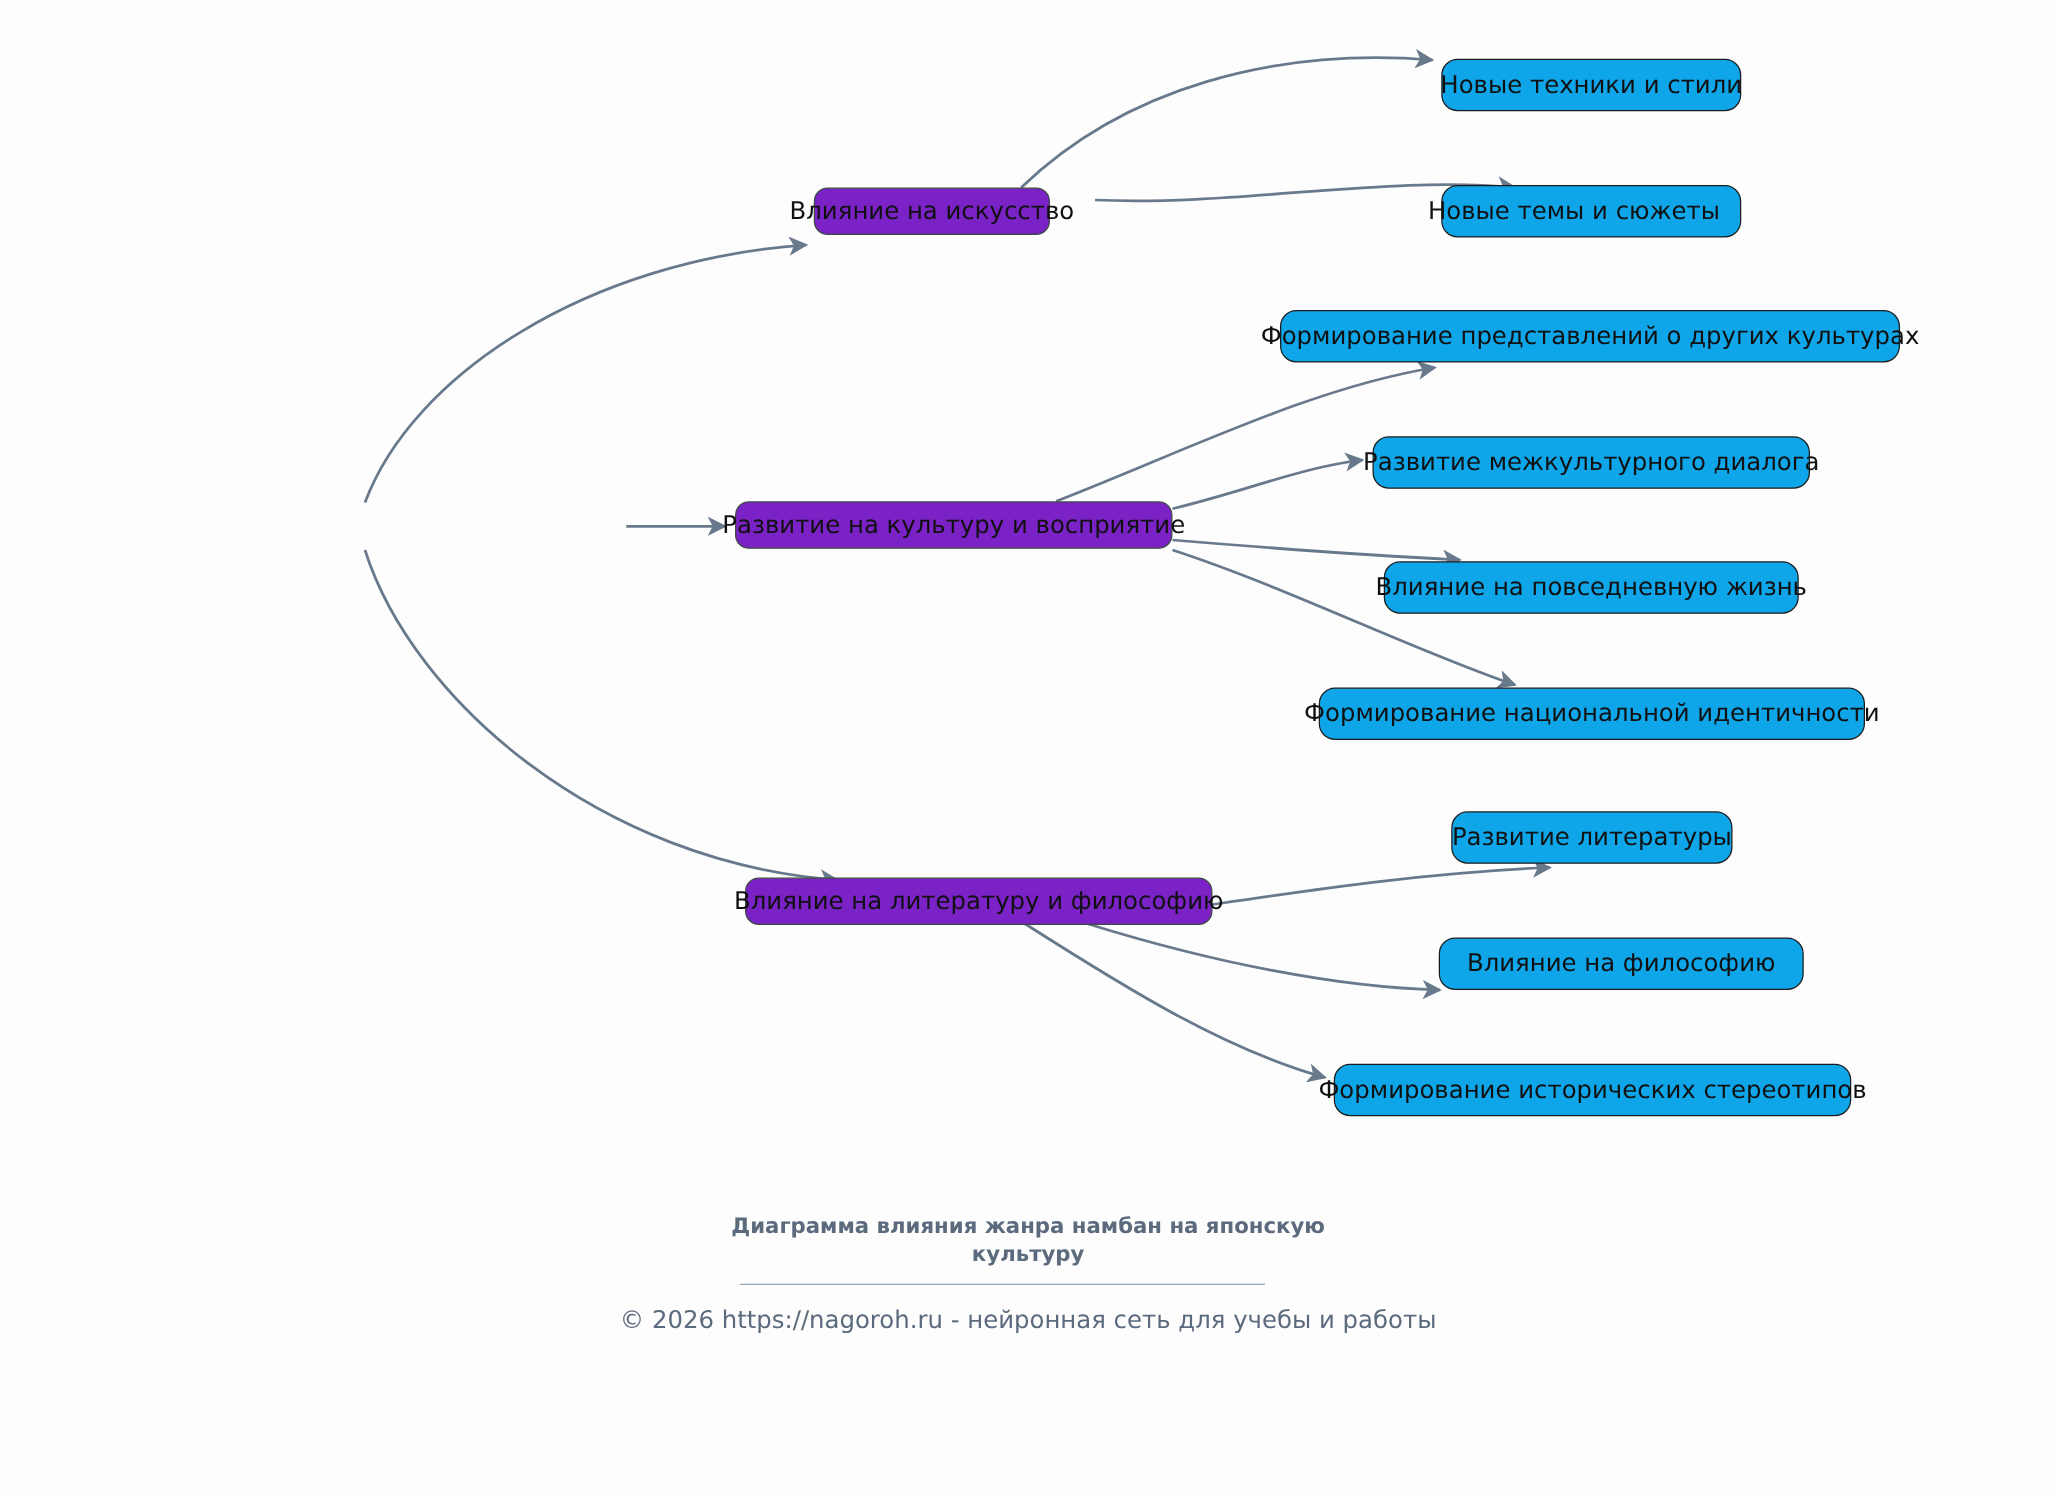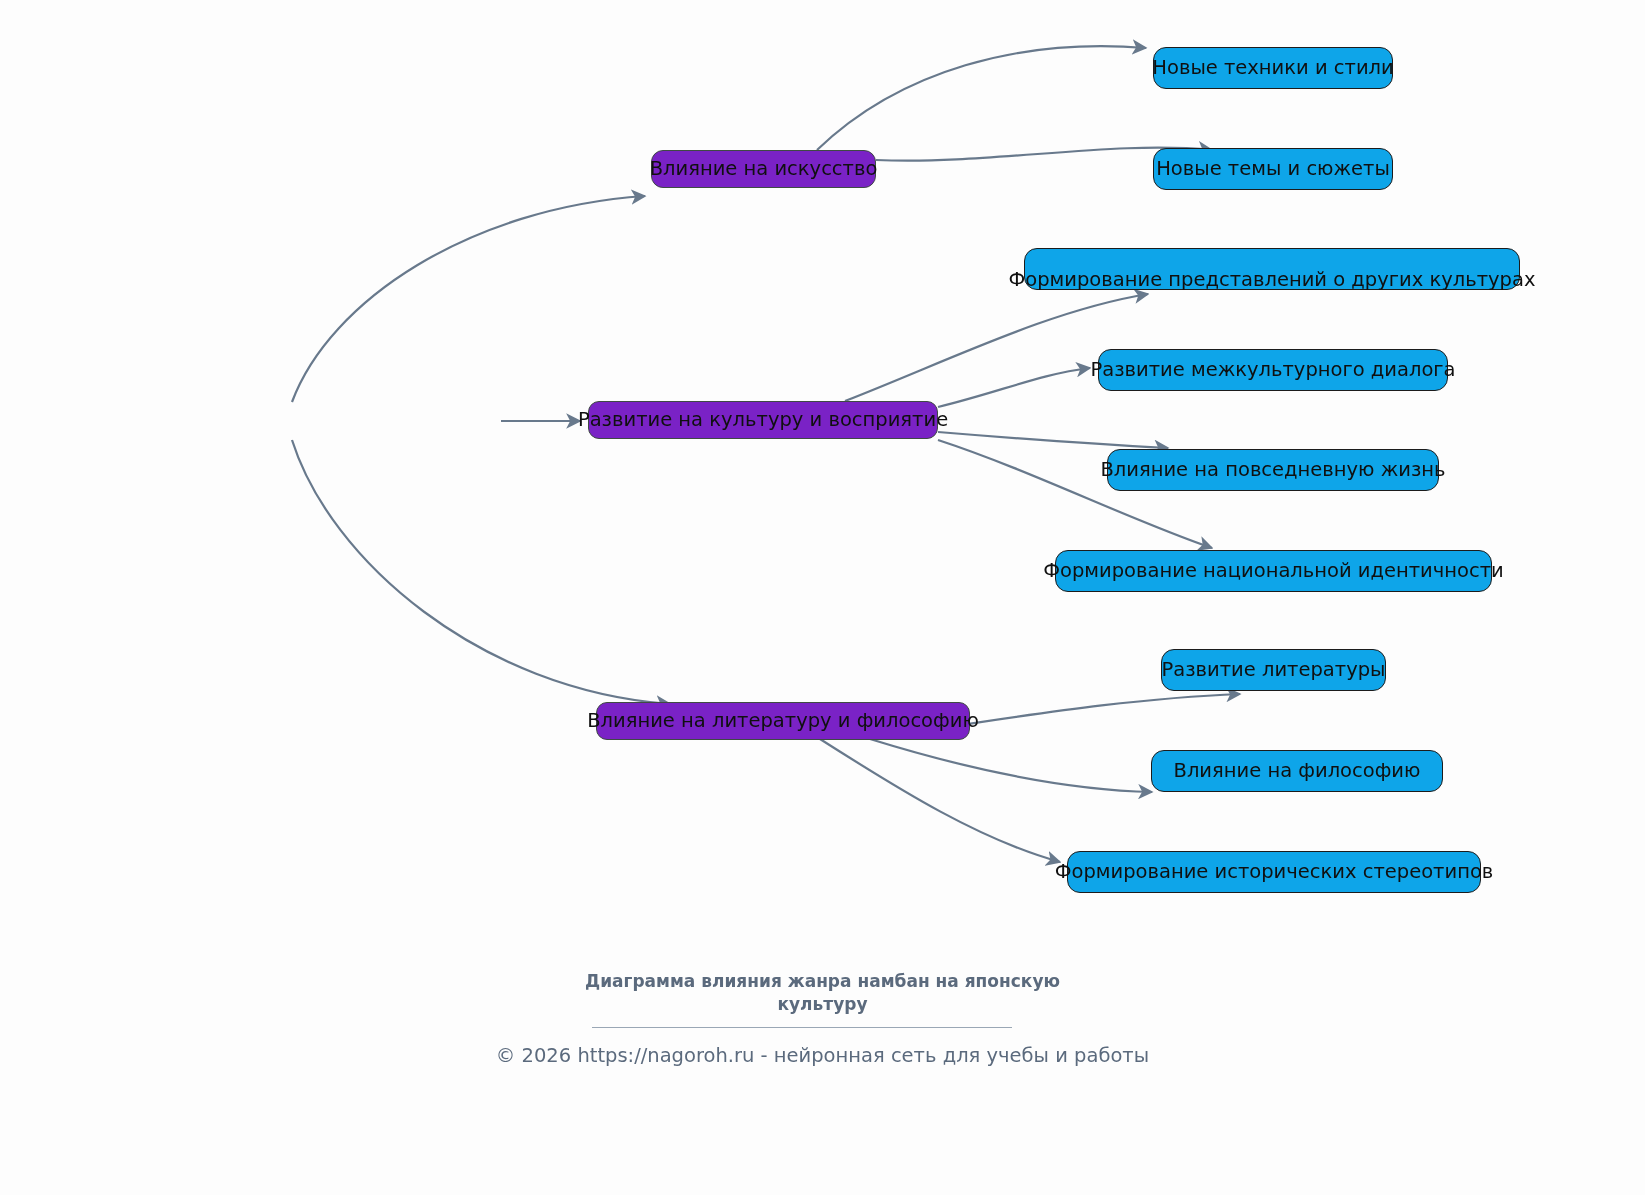--- a/index.html
+++ b/index.html
@@ -116,37 +116,37 @@
       <path d="M 938 432 C 1010 438 1090 444 1168 448"></path>
       <path d="M 938 440 C 1030 470 1130 520 1212 548"></path>
 
       <path d="M 852 739 C 950 730 1090 700 1240 694"></path>
       <path d="M 870 739 C 970 770 1070 790 1152 792"></path>
       <path d="M 820 739 C 900 790 980 840 1060 862"></path>
     </g>
   </svg>
 
 
-  <div class="node node-branch" style="left:651px; top:150px; width:225px;border-radius:12px;">
+  <div class="node node-branch" style="left:651px; top:150px; width:189px;">
     <span>Влияние на искусство</span>
   </div>
 
   <div class="node node-leaf" style="left:1153px; top:47px; width:240px;">
     <span>Новые техники и стили</span>
   </div>
 
-  <div class="node node-leaf" style="left:1153px; top:148px; width:240px;">
+  <div class="node node-leaf" style="left:1153px; top:148px; width:240px;justify-content:flex-end;">
     <span>Новые темы и сюжеты</span>
   </div>
 
   <div class="node node-branch" style="left:588px; top:401px; width:350px;">
     <span>Развитие на культуру и восприятие</span>
   </div>
 
-  <div class="node node-leaf" style="left:1024px; top:248px; width:496px;align-items:flex-end;">
+  <div class="node node-leaf" style="left:1024px; top:248px; width:496px;">
     <span>Формирование представлений о других культурах</span>
   </div>
 
   <div class="node node-leaf" style="left:1098px; top:349px; width:350px;">
     <span>Развитие межкультурного диалога</span>
   </div>
 
   <div class="node node-leaf" style="left:1107px; top:449px; width:332px;">
     <span>Влияние на повседневную жизнь</span>
   </div>

